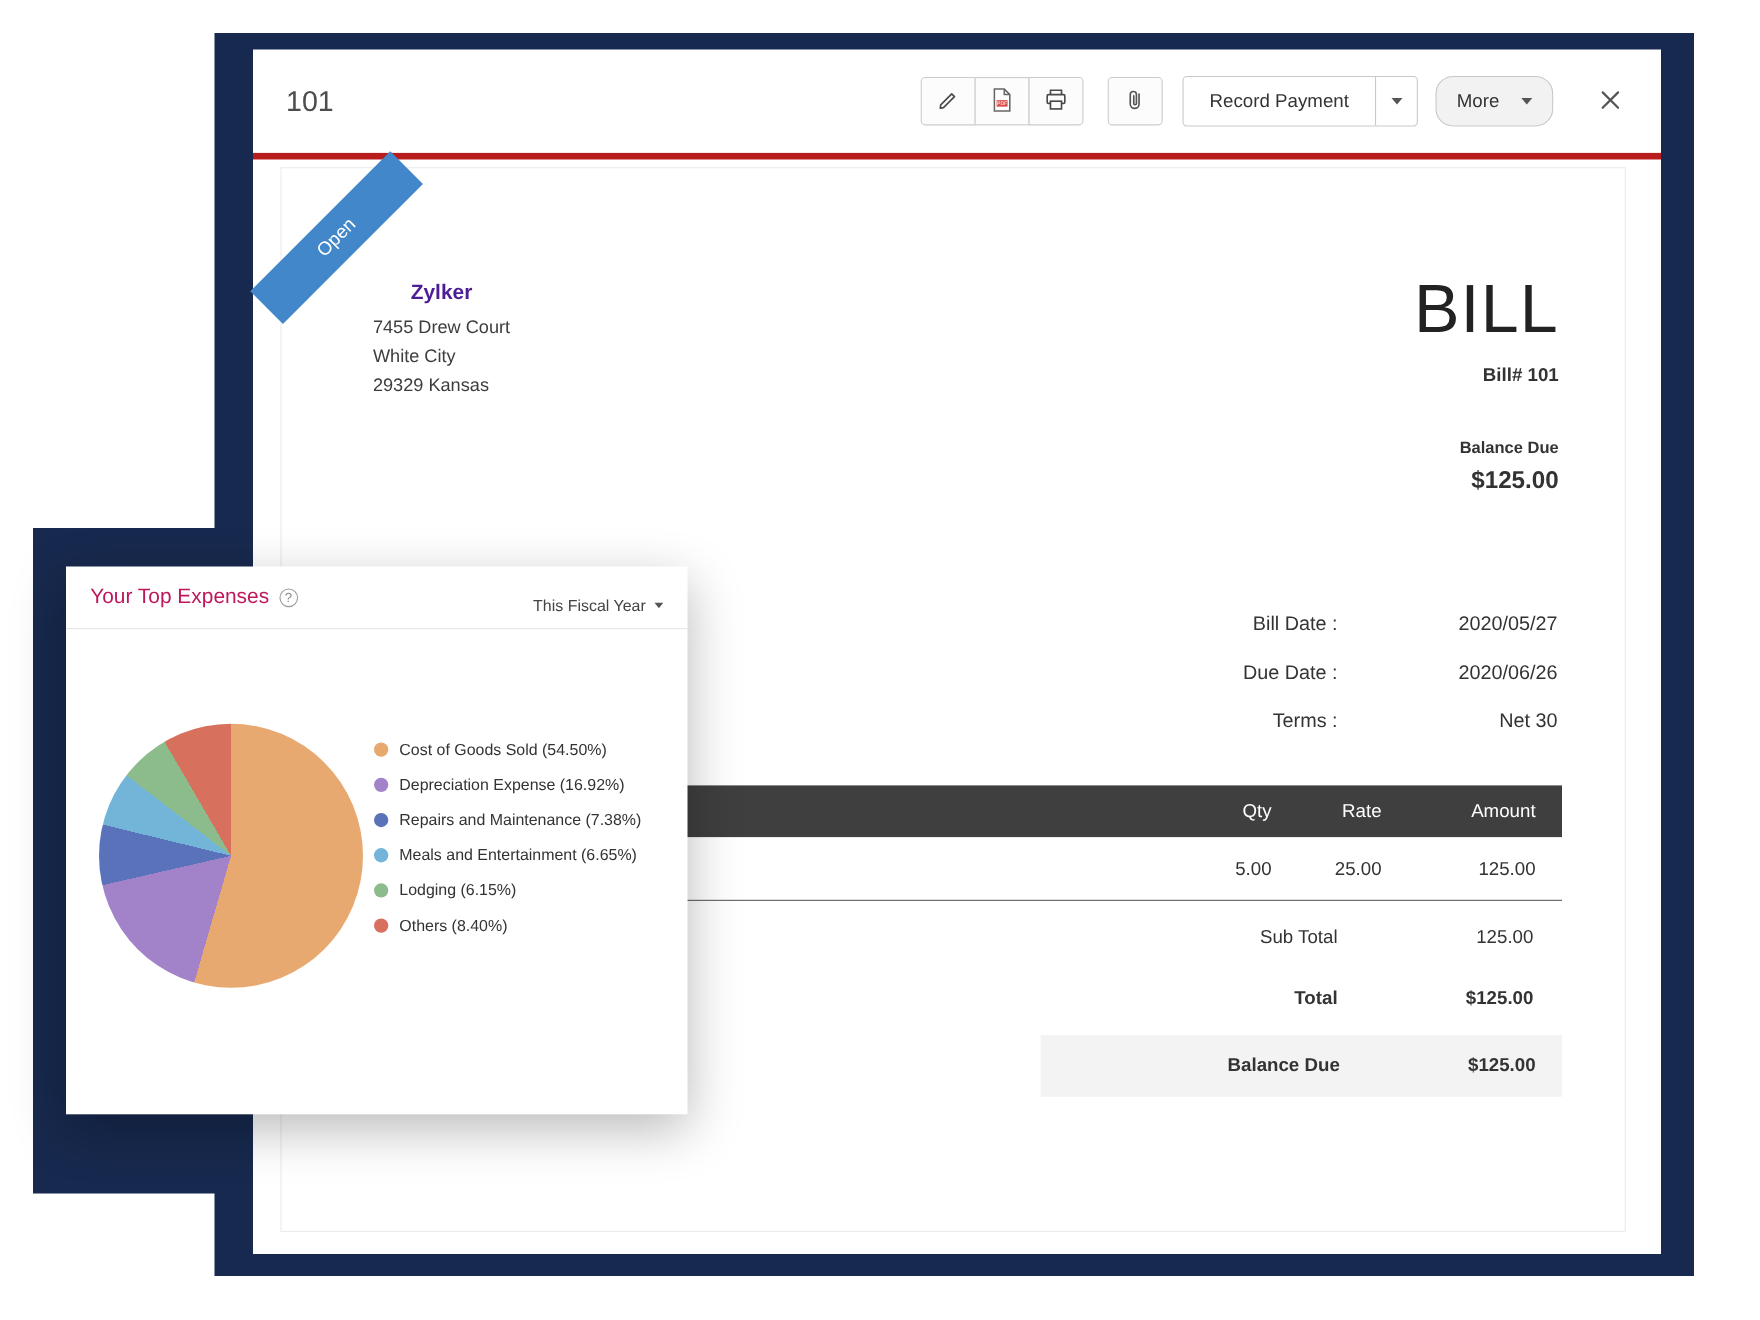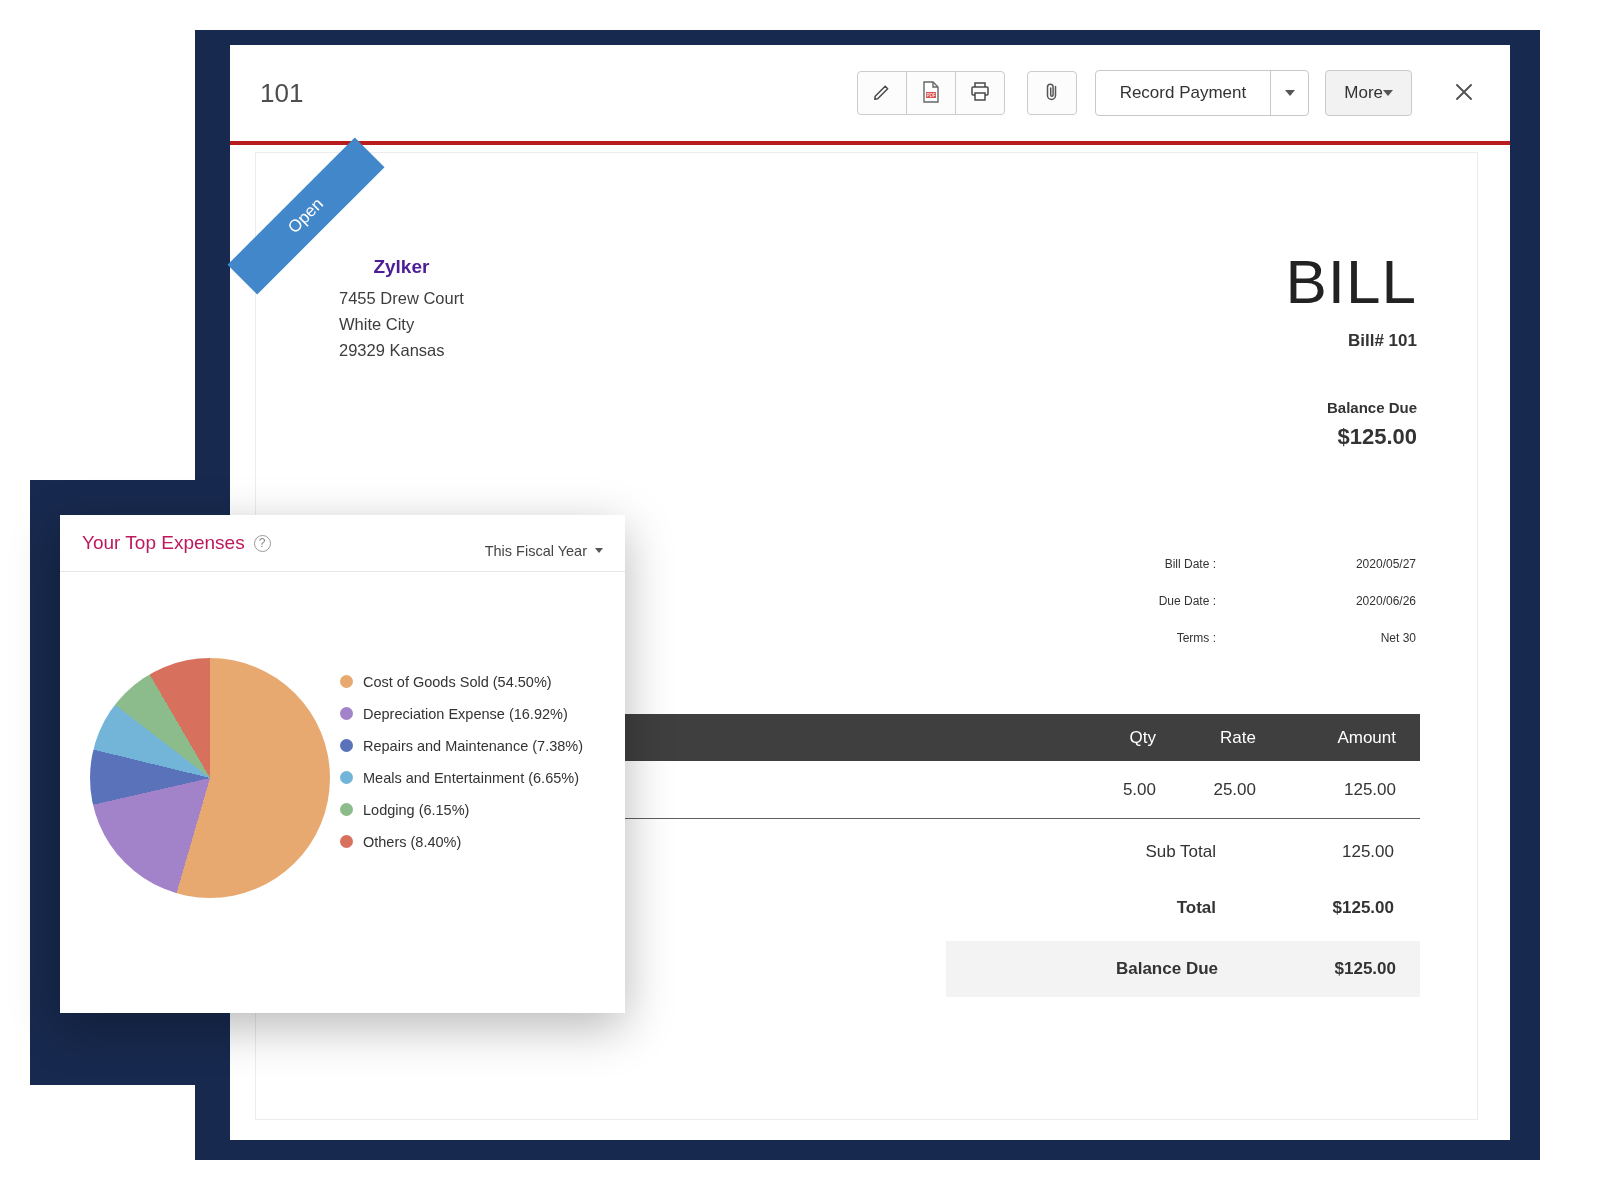--- a/index.html
+++ b/index.html
@@ -7,41 +7,41 @@
   .canvas { position:relative; width:1600px; height:1200px; background:#fff; overflow:hidden;
             font-family:"Liberation Sans","DejaVu Sans",sans-serif; color:#333; }
 
   
   .navy-frame { position:absolute; left:195px; top:30px; width:1345px; height:1130px; background:#17294e; }
   .navy-left  { position:absolute; left:30px; top:480px; width:220px; height:605px; background:#17294e; }
 
   
   .panel { position:absolute; left:230px; top:45px; width:1280px; height:1095px; background:#fff; }
 
-  .topbar { display:flex; align-items:center; height:100px; padding:0 30px; border-bottom:4px solid #b91c1c; }
+  .topbar { display:flex; align-items:center; height:100px; padding:0 30px; border-bottom:6px solid #b91c1c; }
   .panel-title { font-size:26px; color:#4d4d4d; }
   .spacer { flex:1; }
 
   button { font-family:inherit; }
   .icon-btn { width:50px; height:44px; background:#fcfcfc; border:1px solid #ccc; display:flex;
               align-items:center; justify-content:center; cursor:pointer; padding:0; }
   .btn-group { display:flex; }
   .btn-group .icon-btn:first-child { border-radius:4px 0 0 4px; }
   .btn-group .icon-btn:last-child  { border-radius:0 4px 4px 0; }
   .btn-group .icon-btn + .icon-btn { margin-left:-1px; }
   .solo { border-radius:4px; margin-left:22px; }
 
   .split-btn { display:flex; align-items:stretch; height:46px; border:1px solid #c9c9c9; border-radius:4px;
                background:#fff; margin-left:18px; overflow:hidden; }
   .split-main { display:flex; align-items:center; padding:0 24px; font-size:17px; color:#333; cursor:pointer; }
   .split-caret { display:flex; align-items:center; justify-content:center; width:38px;
                  border-left:1px solid #c9c9c9; cursor:pointer; }
 
-  .more-btn { display:flex; align-items:center; gap:0; height:46px; padding:0 18px; margin-left:16px;
-              background:#f2f2f2; border:1px solid #c9c9c9; border-radius:4px; font-size:17px; color:#333; cursor:pointer; }
+  .more-btn { display:flex; align-items:center; gap:20px; height:46px; padding:0 18px; margin-left:16px;
+              background:#f2f2f2; border:1px solid #c9c9c9; border-radius:16px; font-size:17px; color:#333; cursor:pointer; }
 
   .caret { width:0; height:0; border-left:5px solid transparent; border-right:5px solid transparent;
            border-top:6px solid #555; display:inline-block; }
   .caret.small { border-left-width:4px; border-right-width:4px; border-top-width:5px; }
 
   .close-btn { margin-left:36px; background:none; border:none; cursor:pointer; padding:4px; }
 
   
   .doc { position:absolute; left:25px; top:107px; width:1223px; height:968px; background:#fff; border:1px solid #ececec; }
 
@@ -53,21 +53,21 @@
   .vendor-name { font-size:19px; font-weight:bold; margin-bottom:7px; color:#4c1d95;text-align:center; }
   .vendor-line { font-size:16.5px; line-height:26px; color:#3d3d3d; }
 
   .bill-head { position:absolute; right:60px; top:98px; text-align:right; }
   .bill-word { font-size:62px; font-weight:500; letter-spacing:1px; color:#222; line-height:1; }
   .bill-num  { font-size:17px; font-weight:bold; margin-top:18px; }
   .bd-label  { font-size:15px; font-weight:bold; margin-top:48px; }
   .bd-amount { font-size:22px; font-weight:bold; margin-top:8px; }
 
   .meta { position:absolute; right:61px; top:404px; }
-  .meta-row { display:flex; width:520px; margin-bottom:23px; font-size:12px; }
+  .meta-row { display:flex; width:520px; margin-bottom:23px; font-size:18px; }
   .meta-label { flex:1; text-align:right; color:#333; }
   .meta-value { width:200px; text-align:right; color:#333; }
 
   .items { position:absolute; left:60px; top:561px; width:1104px; }
   .items-header { display:flex; align-items:center; height:47px; background:#3f3f3f; color:#fff;
                   font-size:17px; padding:0 24px; }
   .col-desc { flex:1; }
   .col-qty { width:120px; text-align:right; }
   .col-rate { width:100px; text-align:right; }
   .col-amount { width:140px; text-align:right; }

